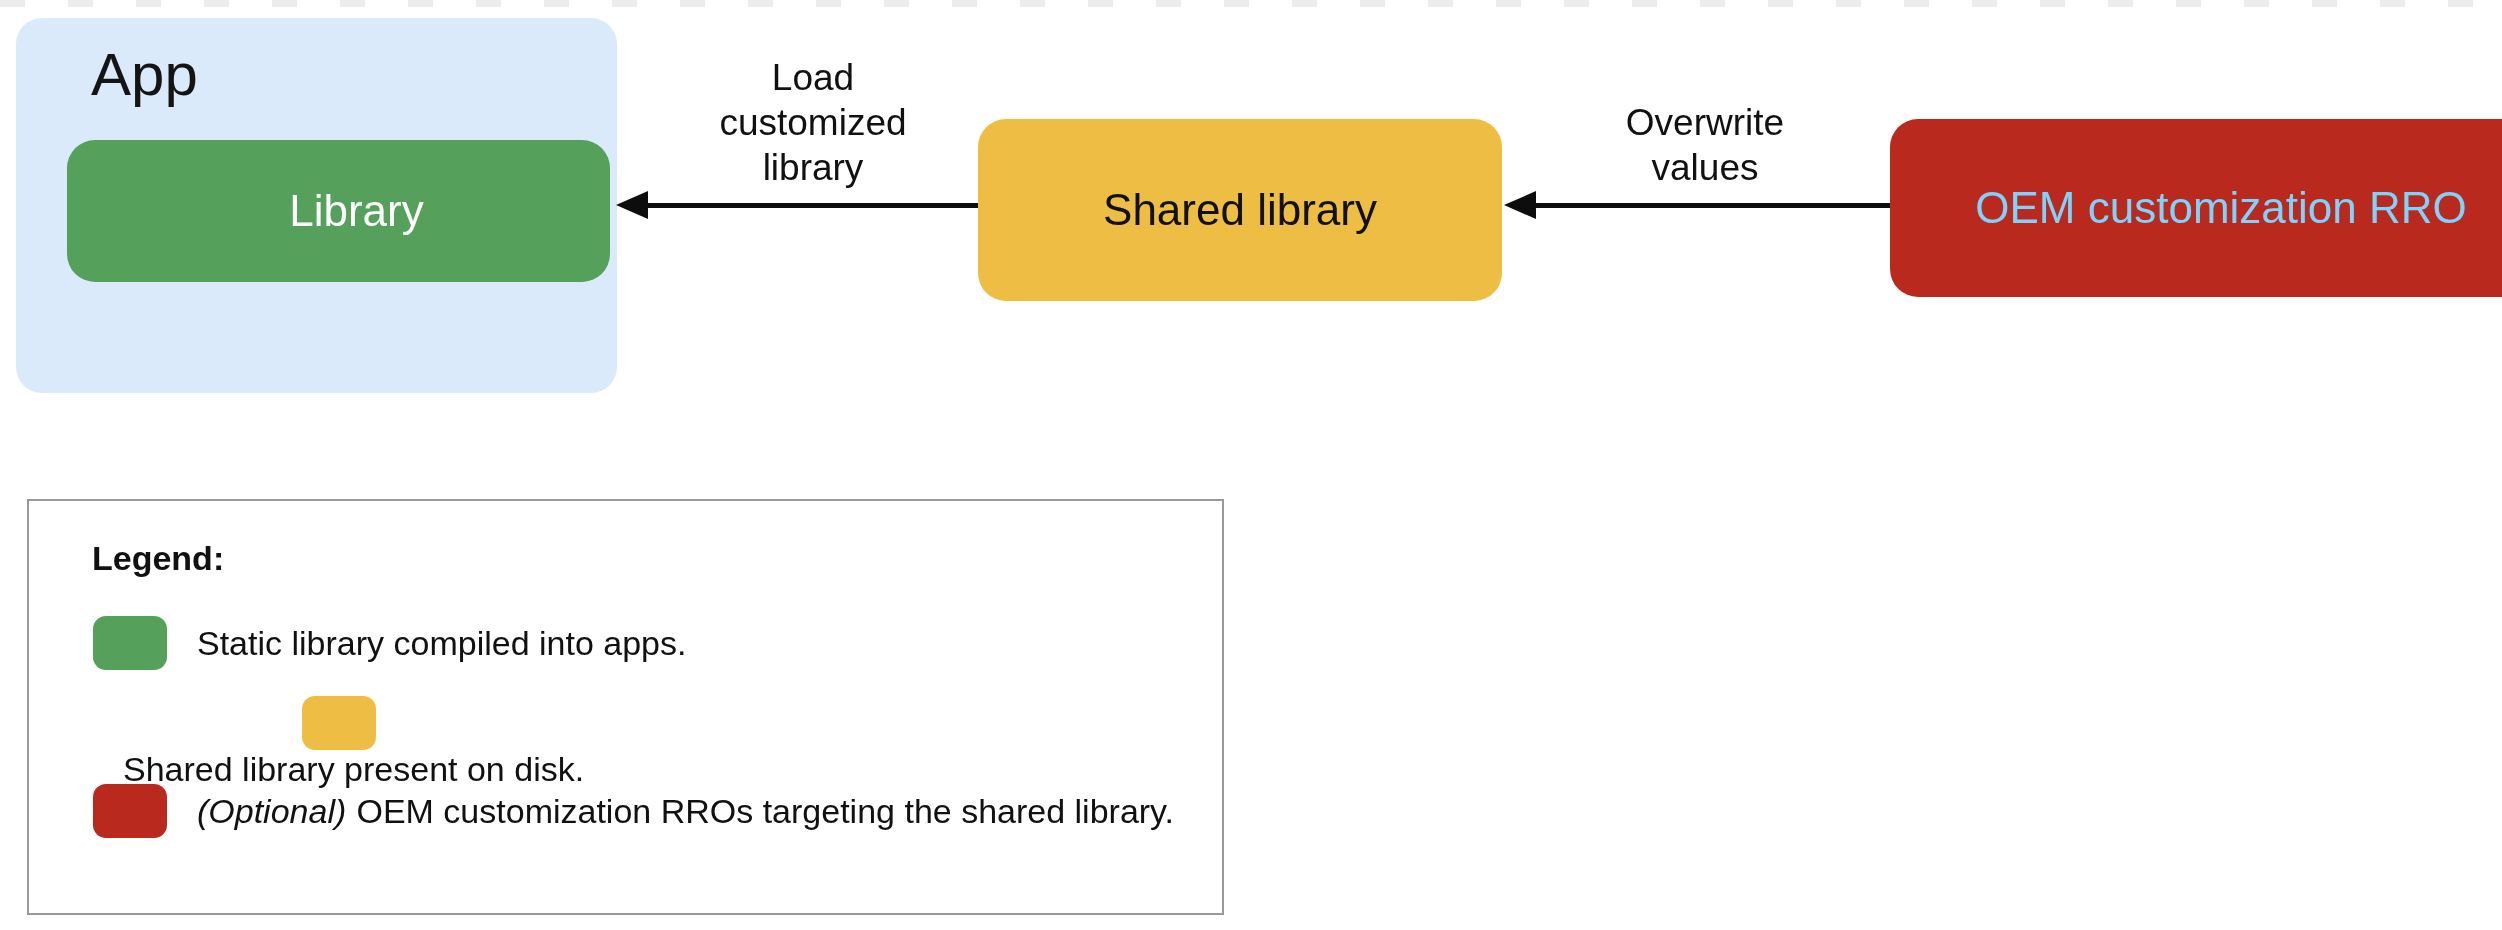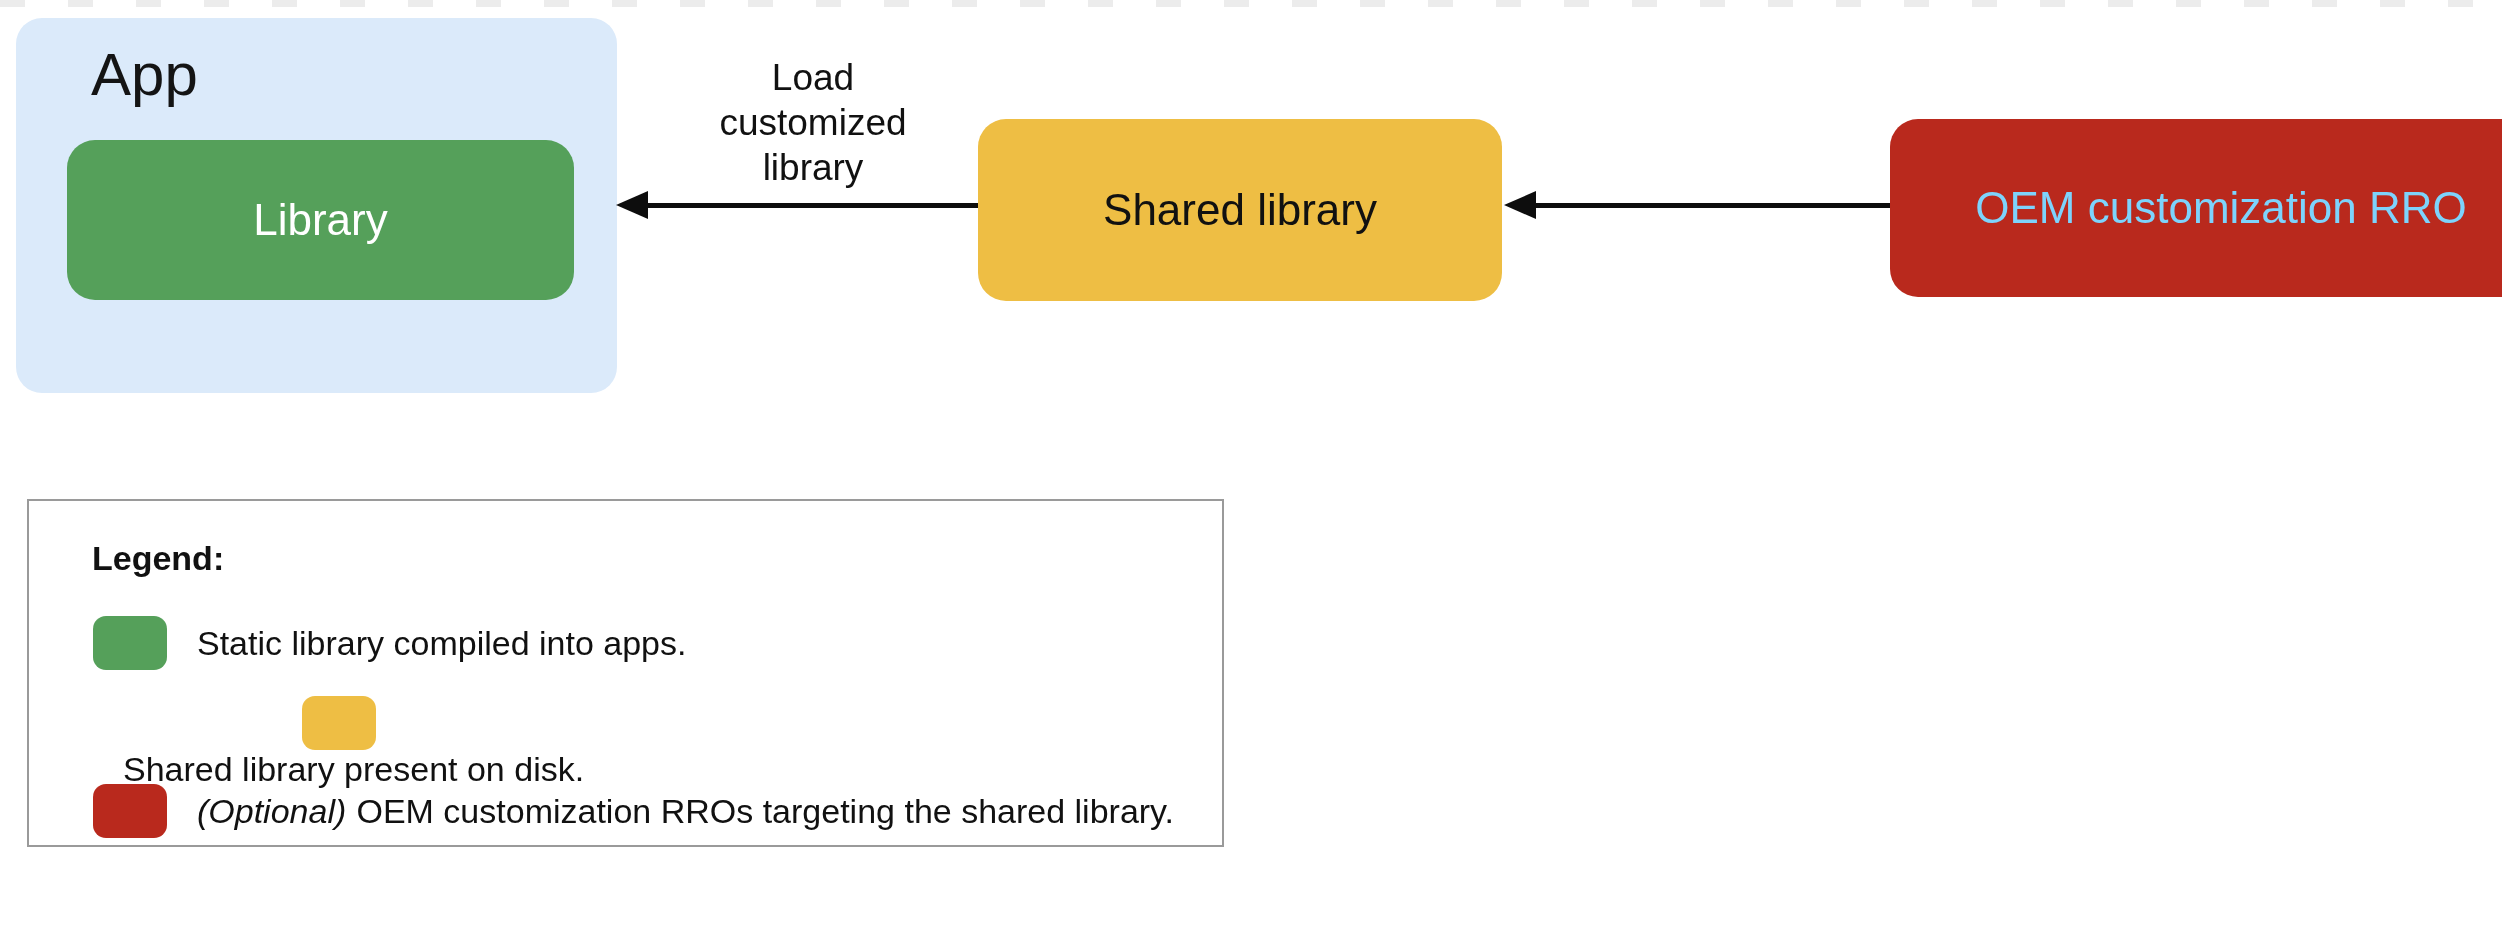--- a/index.html
+++ b/index.html
@@ -10,41 +10,41 @@
   .top-dashes{position:absolute;left:0;top:0;width:2502px;height:7px;
     background:repeating-linear-gradient(90deg,#ececec 0 25px,transparent 25px 68px);}
 
   
   .app-box{position:absolute;left:16px;top:18px;width:601px;height:375px;
     background:#dbeafa;border-radius:26px;}
   .app-label{position:absolute;left:75px;top:22px;font-size:60px;color:#141414;}
 
   .node{position:absolute;display:flex;align-items:center;justify-content:center;
     border-radius:28px;font-size:44px;}
-  .library-box{left:67px;top:140px;width:507px;height:160px;background:#55a05a;color:#ffffff;}
+  .library-box{left:67px;top:140px;width:507px;height:142px;background:#55a05a;color:#ffffff;padding-left:36px;}
   .shared-box{left:978px;top:119px;width:524px;height:182px;background:#eebe44;color:#111111;}
   .oem-box{left:1890px;top:119px;width:662px;height:178px;background:#b9291d;color:#7dd3fc;}
 
   
   .arrow-line{position:absolute;height:5px;background:#0d0d0d;}
   .arrow-line.a1{left:642px;top:203px;width:336px;}
   .arrow-line.a2{left:1530px;top:203px;width:360px;}
   .arrow-head{position:absolute;width:0;height:0;
     border-top:14px solid transparent;border-bottom:14px solid transparent;
     border-right:32px solid #0d0d0d;}
   .arrow-head.h1{left:616px;top:191px;}
   .arrow-head.h2{left:1504px;top:191px;}
 
   .arrow-label{position:absolute;width:230px;text-align:center;
     font-size:37px;line-height:45px;color:#111111;}
   .arrow-label.l1{left:698px;top:55px;}
   .arrow-label.l2{left:1590px;top:100px;}
 
   
-  .legend{position:absolute;left:27px;top:499px;width:1197px;height:348px;
+  .legend{position:absolute;left:27px;top:499px;width:1197px;height:416px;
     background:#ffffff;border:2px solid #9a9a9a;box-sizing:border-box;}
   .legend-title{position:absolute;left:63px;top:38px;font-size:34px;font-weight:bold;color:#111111;}
   .legend-row{position:absolute;left:64px;display:flex;align-items:center;}
   .legend-row.r0{top:115px;}
   .legend-row.r1{top:195px;flex-direction:column;}
   .legend-row.r2{top:283px;}
   .swatch{width:74px;height:54px;border-radius:13px;flex:0 0 auto;}
   .legend-text{margin-left:30px;font-size:34px;color:#111111;white-space:nowrap;}
   .legend-prefix{font-style:italic;}
   .legend-prefix:not(:empty){margin-right:0.3em;}
@@ -71,20 +71,21 @@
   <div class="node oem-box" style="background-color: rgb(185, 41, 29);">
     <span>OEM customization RRO</span>
   </div>
 
   <div class="arrow-line a1"></div>
   <div class="arrow-head h1"></div>
   <div class="arrow-label l1">Load customized library</div>
 
   <div class="arrow-line a2"></div>
   <div class="arrow-head h2"></div>
+  <div class="arrow-label l2">Overwrite values</div>
 
   <div class="legend">
     <div class="legend-title">Legend:</div>
 
     <div class="legend-row r0">
       <div class="swatch" style="background-color: rgb(85, 160, 90);"></div>
       <div class="legend-text">
         <span class="legend-prefix"></span><span>Static library compiled into apps.</span>
       </div>
     </div>

